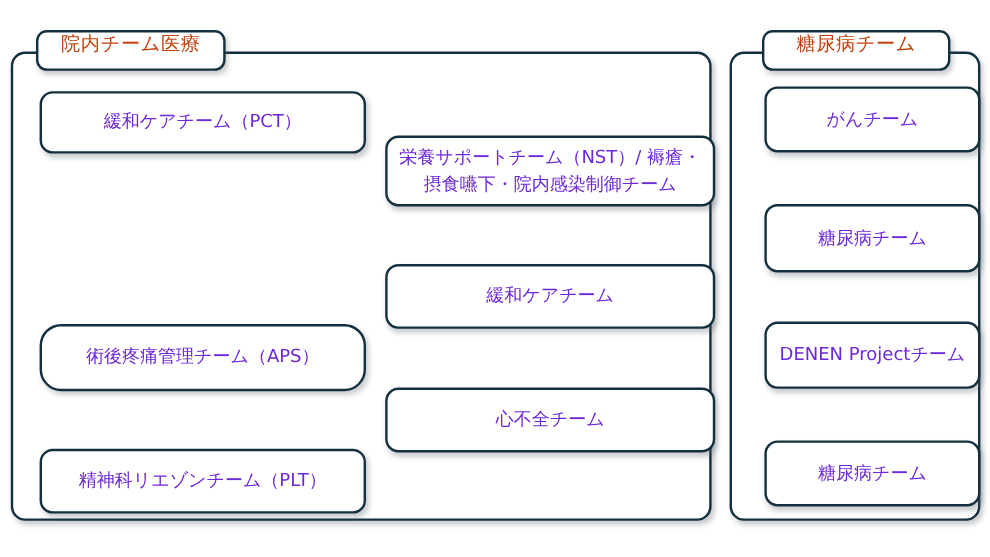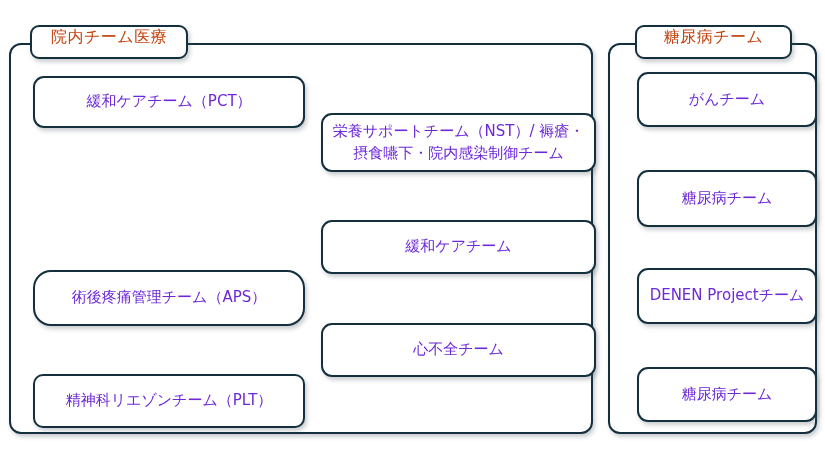--- a/index.html
+++ b/index.html
@@ -91,21 +91,21 @@
   }
   .team-box .label {
     display: block;
     white-space: pre-line;
   }
 
   
   #box-pct  { left: 19px;  top: 76px;  width: 272px; height: 52px; }
   #box-ict  { left: 19px;  top: 168px; width: 272px; height: 61px; }
   #box-aps  { left: 19px;  top: 270px; width: 272px; height: 56px; border-radius: 18px; }
-  #box-plt  { left: 19px;  top: 374px; width: 272px; height: 54px; border-radius: 10px; }
+  #box-plt  { left: 19px;  top: 374px; width: 272px; height: 54px; }
 
   
   #box-nst   { left: 307px; top: 113px; width: 275px; height: 59px; }
   #box-oral  { left: 307px; top: 220px; width: 275px; height: 54px; }
   #box-heart { left: 307px; top: 323px; width: 275px; height: 54px; }
 
   
   #box-cancer   { left: 623px; top: 72px;  width: 180px; height: 55px; text-align: right; }
   #box-disaster { left: 623px; top: 170px; width: 180px; height: 57px; }
   #box-denen    { left: 623px; top: 268px; width: 180px; height: 56px; text-align: center; }

